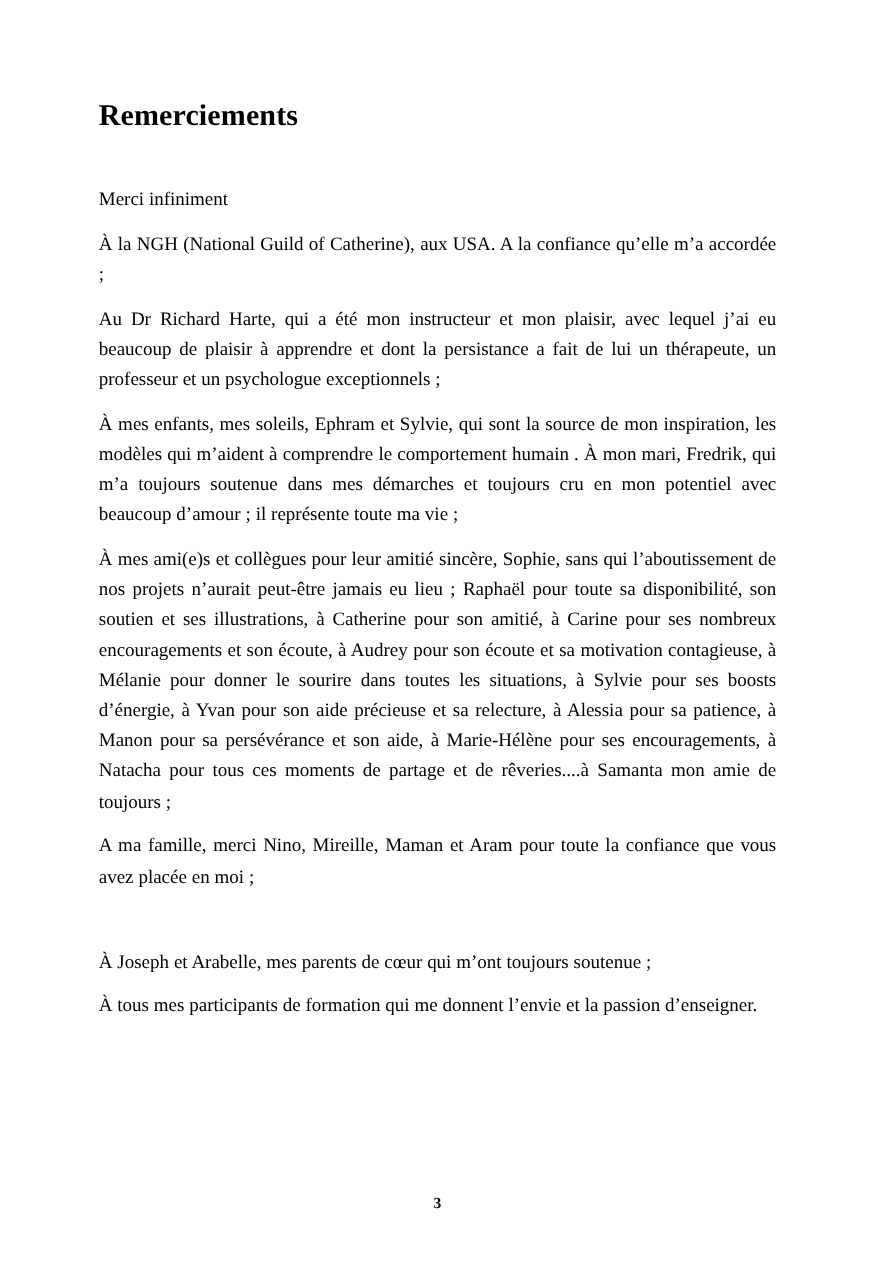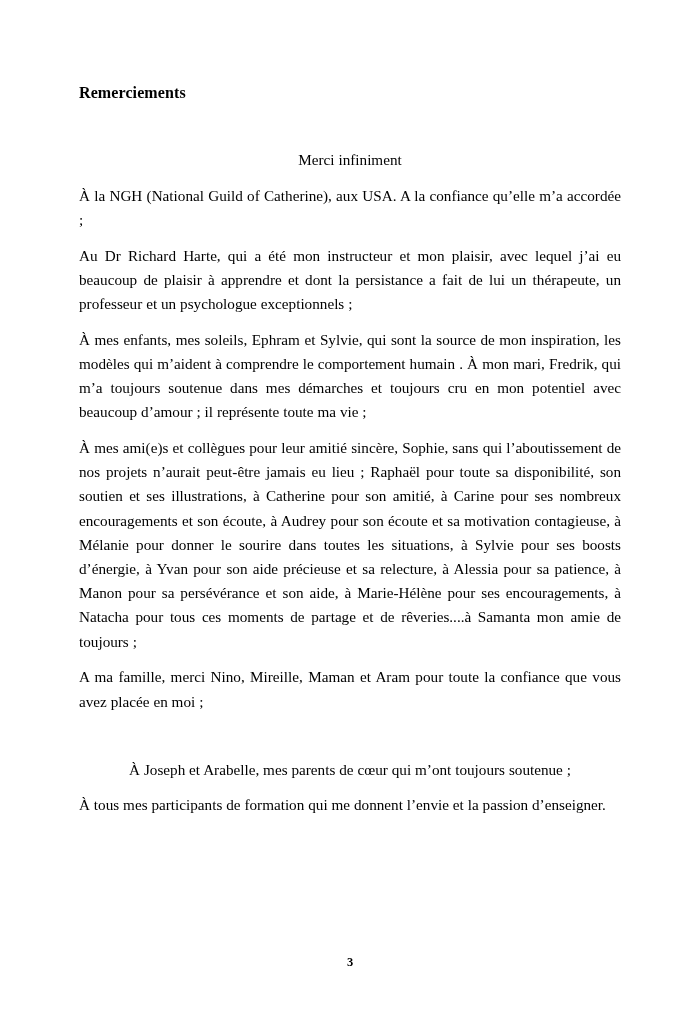--- a/index.html
+++ b/index.html
@@ -22,21 +22,21 @@
     height: 1028px;
     box-sizing: border-box;
   }
   .content {
     position: absolute;
     left: 79px;
     top: 82px;
     width: 542px;
   }
   .doc-title {
-    font-size: 16px;
+    font-size: 24px;
     font-weight: bold;
     line-height: 22px;
     margin: 0 0 0 0;
     letter-spacing: 0.1px;
     font-family: Liberation Serif, serif;
   }
   .body-block {
     margin-top: 26px;
   }
   p.para {
@@ -46,21 +46,21 @@
     text-align: justify;
     text-justify: inter-word;
     hyphens: none;
     word-spacing: 0.1px;
   }
   p.para.last {
     margin-bottom: 15px;
   }
   
   p.para.single {
-    text-align: center;
+    text-align: left;
     margin-top: 44px;
   }
   .page-number {
     position: absolute;
     left: 0;
     top: 955px;
     width: 700px;
     text-align: center;
     font-size: 12.5px;
     font-weight: bold;

